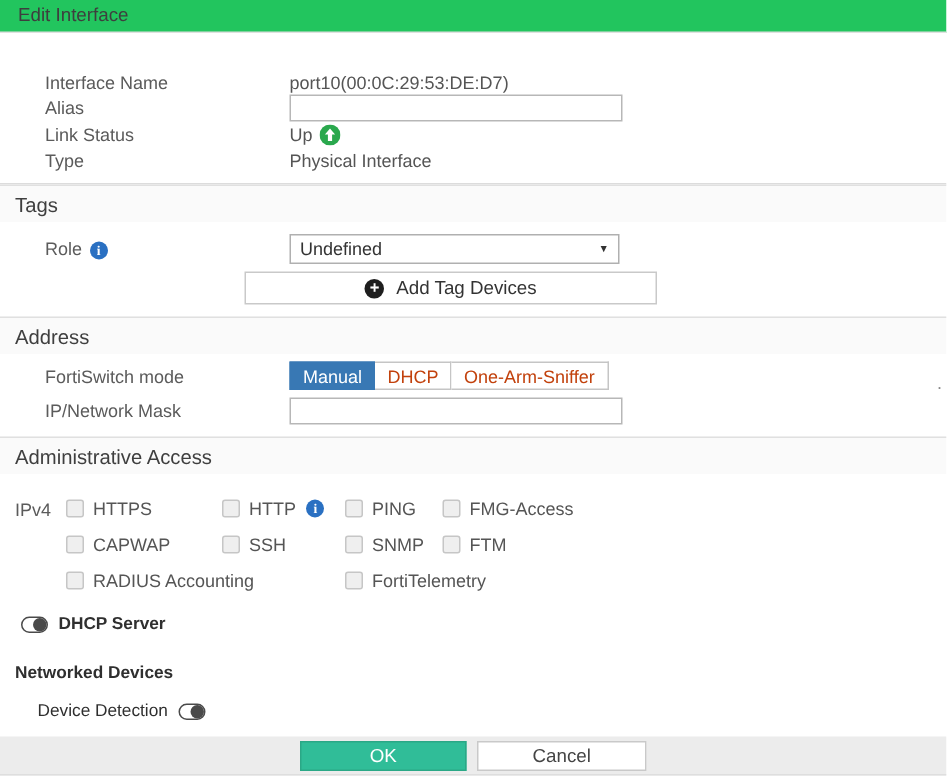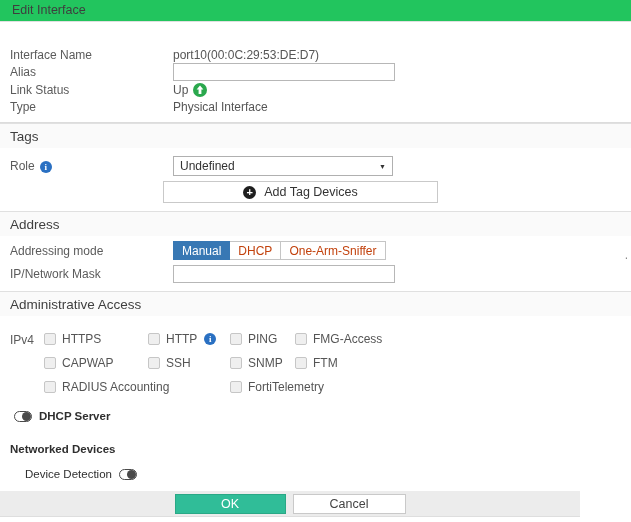--- a/index.html
+++ b/index.html
@@ -3,21 +3,21 @@
 <meta charset="utf-8">
 <style>
   * { margin:0; padding:0; box-sizing:border-box; }
   body { font-family:"Liberation Sans", sans-serif; background:#fff; }
   .page { position:relative; width:631px; height:522px; background:#fff; overflow:hidden; }
 
   .titlebar { height:22px; background:#22c55e; border-bottom:1px solid #e0e0e0;
               line-height:21px; padding-left:12px; font-size:12.5px; color:#3e3e3e; }
 
   .row { display:flex; align-items:center; padding-left:10px; font-size:12px; color:#555; }
-  .lbl { width:163px; color:#5b5b5b; flex-shrink:0; }
+  .lbl { width:163px; color:#5b5b5b; flex-shrink:0;margin-left:20px; }
 
   .general { margin-top:24px; }
   .general .row { min-height:17px; }
   .row-alias { min-height:20px; }
 
   input[type=text] { width:222px; height:18px; border:1px solid #b7b7b7; font-size:12px;
                      padding:0 4px; font-family:"Liberation Sans", sans-serif; outline:none; }
   .ip-input { width:197px; height:17px; }
 
   .divider { border:none; border-top:1px solid #dcdcdc; margin-top:7px; }
@@ -71,21 +71,21 @@
                    border-radius:50%; background:#4a4a4a; }
 
   .row-dhcp { margin-top:16px; display:flex; align-items:center; gap:7px; padding-left:14px;
               font-size:11.5px; font-weight:bold; color:#2f2f2f; }
   .nd-title { margin-top:21px; padding-left:10px; font-size:11.5px; font-weight:bold; color:#2f2f2f; }
   .row-devdet { margin-top:13px; padding-left:25px; display:flex; align-items:center; gap:7px;
                 font-size:11.5px; color:#2f2f2f; }
 
   .stray-dot { position:absolute; right:3px; top:248px; color:#888; font-size:12px; }
 
-  .footer { position:absolute; left:0; top:491px; width:580px; height:26px; background:#ececec;
+  .footer { position:absolute; left:0; top:491px; width:631px; height:26px; background:#ececec;
             border-bottom:1px solid #dedede; display:flex; align-items:center; justify-content:center; gap:7px; }
   .btn { height:20px; font-size:12.5px; font-family:"Liberation Sans", sans-serif; cursor:pointer; }
   .btn-ok { width:111px; background:#30bd98; border:1px solid #2aa886; color:#fff; }
   .btn-cancel { width:113px; background:#fff; border:1px solid #c9c9c9; color:#444; }
 </style>
 </head>
 <body>
 
 <div class="page">
 
@@ -133,21 +133,21 @@
   <div class="row-addtag">
     <button class="btn-addtag">
       <span class="plus-icon">+</span>
       <span>Add Tag Devices</span>
     </button>
   </div>
 
   <div class="section spaced">Address</div>
 
   <div class="row row-mode">
-    <span class="lbl">Addressing mode</span>
+    <span class="lbl">FortiSwitch mode</span>
     <div class="segmented">
       <div class="seg selected">Manual</div>
       <div class="seg">DHCP</div>
       <div class="seg">One-Arm-Sniffer</div>
     </div>
   </div>
 
   <div class="row row-ip">
     <span class="lbl">IP/Network Mask</span>
     <input type="text" class="ip-input" value="" style="">

